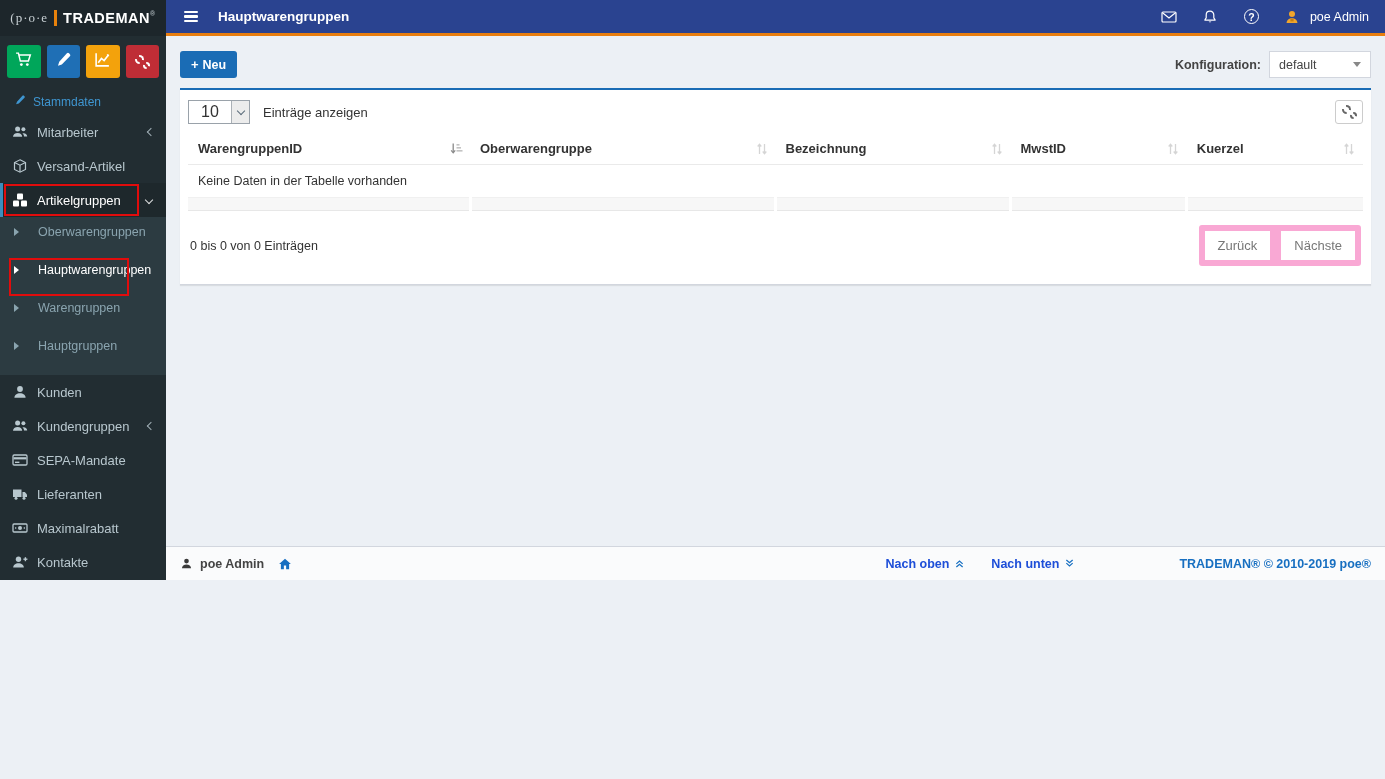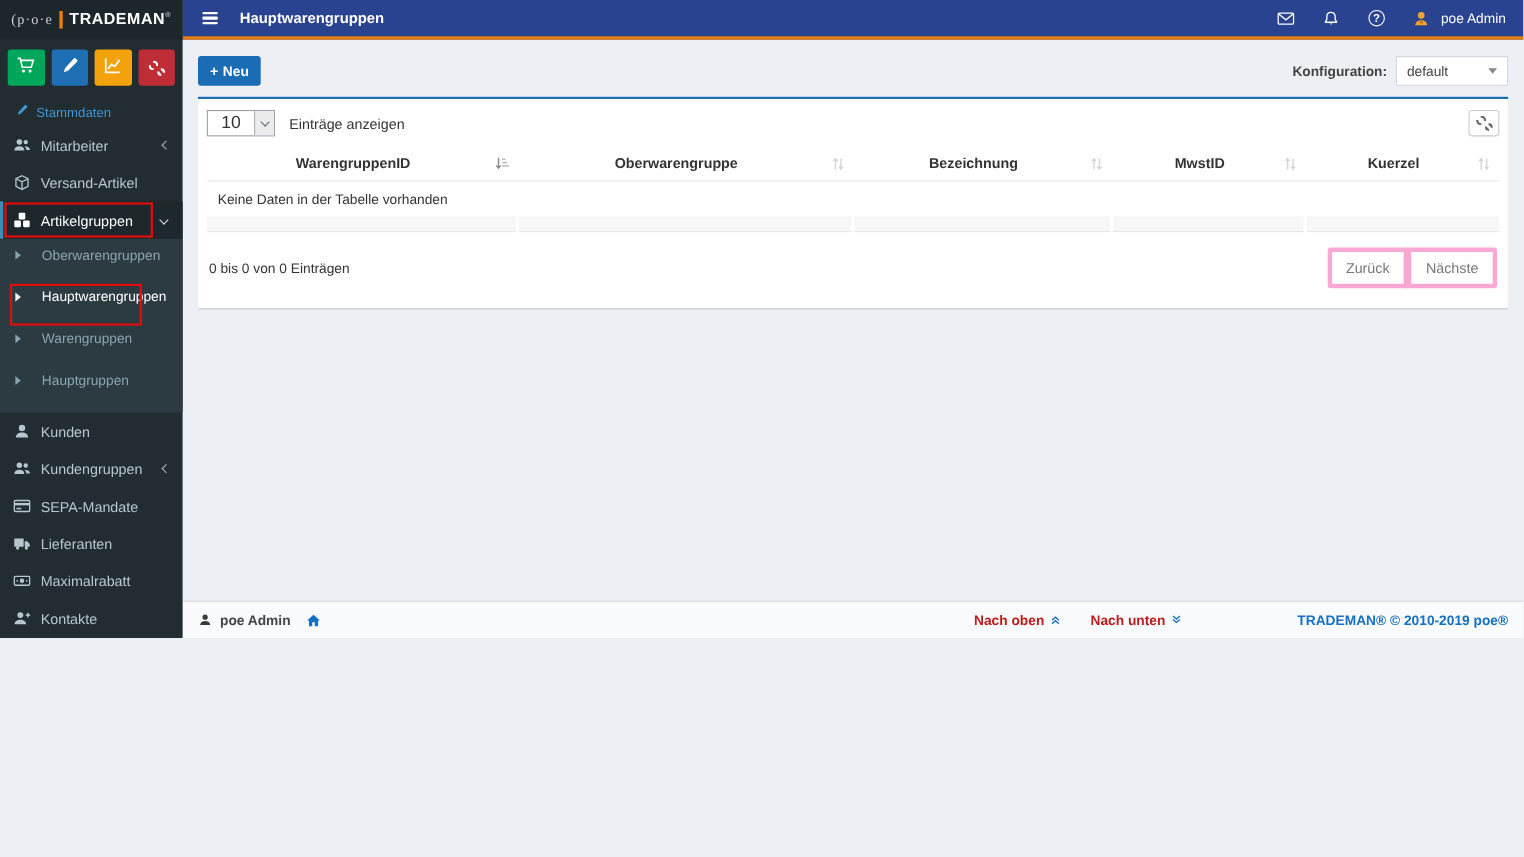--- a/index.html
+++ b/index.html
@@ -71,39 +71,39 @@
   .len-caret { width:18px; background:#ececec; border-left:1px solid #aab0b6; display:flex; align-items:center; justify-content:center; }
   .len-caret i { width:6px; height:6px; border-right:1.6px solid #5a6b7a; border-bottom:1.6px solid #5a6b7a; transform:rotate(45deg); margin-top:-3px; }
   .len-label { margin-left:13px; font-size:13px; color:#333; }
   .gear-btn { margin-left:auto; width:28px; height:24px; border:1px solid #ccc; border-radius:3px; background:#fff; display:flex; align-items:center; justify-content:center; cursor:pointer; }
   .cogs { position:relative; width:15px; height:14px; color:#666; }
   .cog { position:absolute; border:2px dashed currentColor; border-radius:50%; }
   .cog.big { width:9px; height:9px; left:0; top:0; }
   .cog.small { width:7px; height:7px; right:0; bottom:0; }
 
   table.dt { width:100%; border-collapse:collapse; }
-  .dt thead th { text-align:center; font-size:13px; font-weight:bold; color:#333; padding:8px 26px 8px 10px; border-bottom:1px solid #eaeaea; position:relative; cursor:pointer; }
+  .dt thead th { text-align:left; font-size:13px; font-weight:bold; color:#333; padding:8px 26px 8px 10px; border-bottom:1px solid #eaeaea; position:relative; cursor:pointer; }
   .sortico { position:absolute; right:7px; top:50%; transform:translateY(-50%); width:14px; height:14px; }
   .dt tbody td { font-size:12.5px; color:#333; padding:9px 10px; border-bottom:1px solid #f0f0f0; }
   .dt tfoot td { height:13px; background:#f7f7f7; border-top:1px solid #e7e7e7; border-bottom:1px solid #e7e7e7; }
   .dt tfoot td + td { border-left:3px solid #fff; }
 
   .pag-row { display:flex; align-items:center; padding:14px 2px 10px; }
   .pag-info { font-size:12.5px; color:#333; }
   .pag-btns { margin-left:auto; display:flex; }
-  .pg-btn { border:4px solid #f9a8d4; background:#fff; color:#777; font-size:13px; padding:7px 13px; cursor:pointer; font-family:inherit; }
+  .pg-btn { border:6px solid #f9a8d4; background:#fff; color:#777; font-size:13px; padding:7px 13px; cursor:pointer; font-family:inherit; }
   .pg-btn.prev { border-radius:3px 0 0 3px; }
   .pg-btn.next { border-radius:0 3px 3px 0; margin-left:-1px; }
 
   .footer { height:34px; flex-shrink:0; background:#fafbfc; border-top:1px solid #d2d6de; display:flex; align-items:center; padding:0 14px; font-size:12.5px; }
   .ft-left { display:flex; align-items:center; gap:7px; color:#444; font-weight:600; }
   .ft-left svg { width:13px; height:13px; }
   .ft-home { margin-left:14px; cursor:pointer; display:flex; }
   .ft-links { margin-left:auto; display:flex; align-items:center; gap:26px; }
-  .ft-link { color:#b91c1c; font-weight:bold; display:flex; align-items:center; gap:5px; cursor:pointer; }
+  .ft-link { color:#1d4ed8; font-weight:bold; display:flex; align-items:center; gap:5px; cursor:pointer; }
   .ft-link svg { width:11px; height:11px; }
   .ft-copy { color:#176fc1; font-weight:bold; margin-left:78px; }
 </style>
 </head>
 <body>
 
 <div class="app">
 
   <aside class="sidebar">
     <div class="logo">

